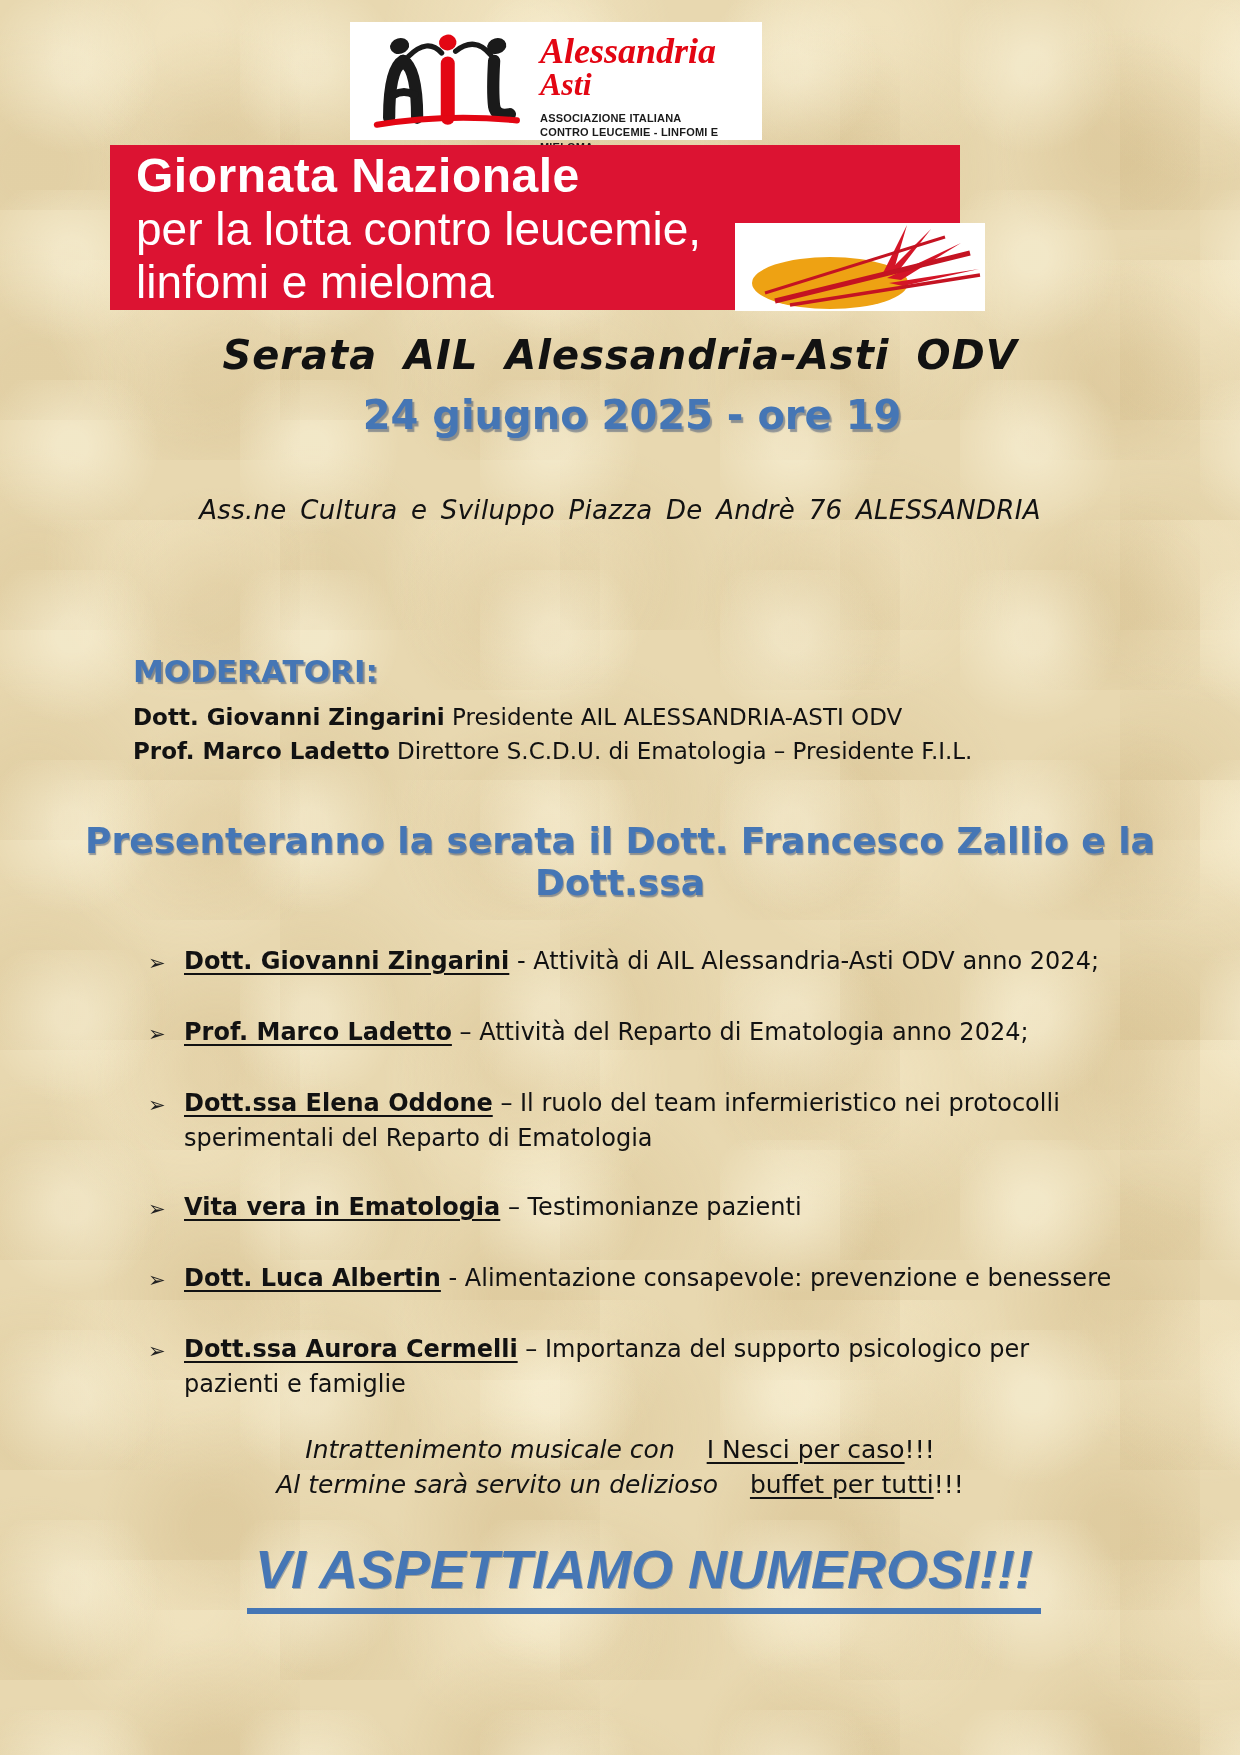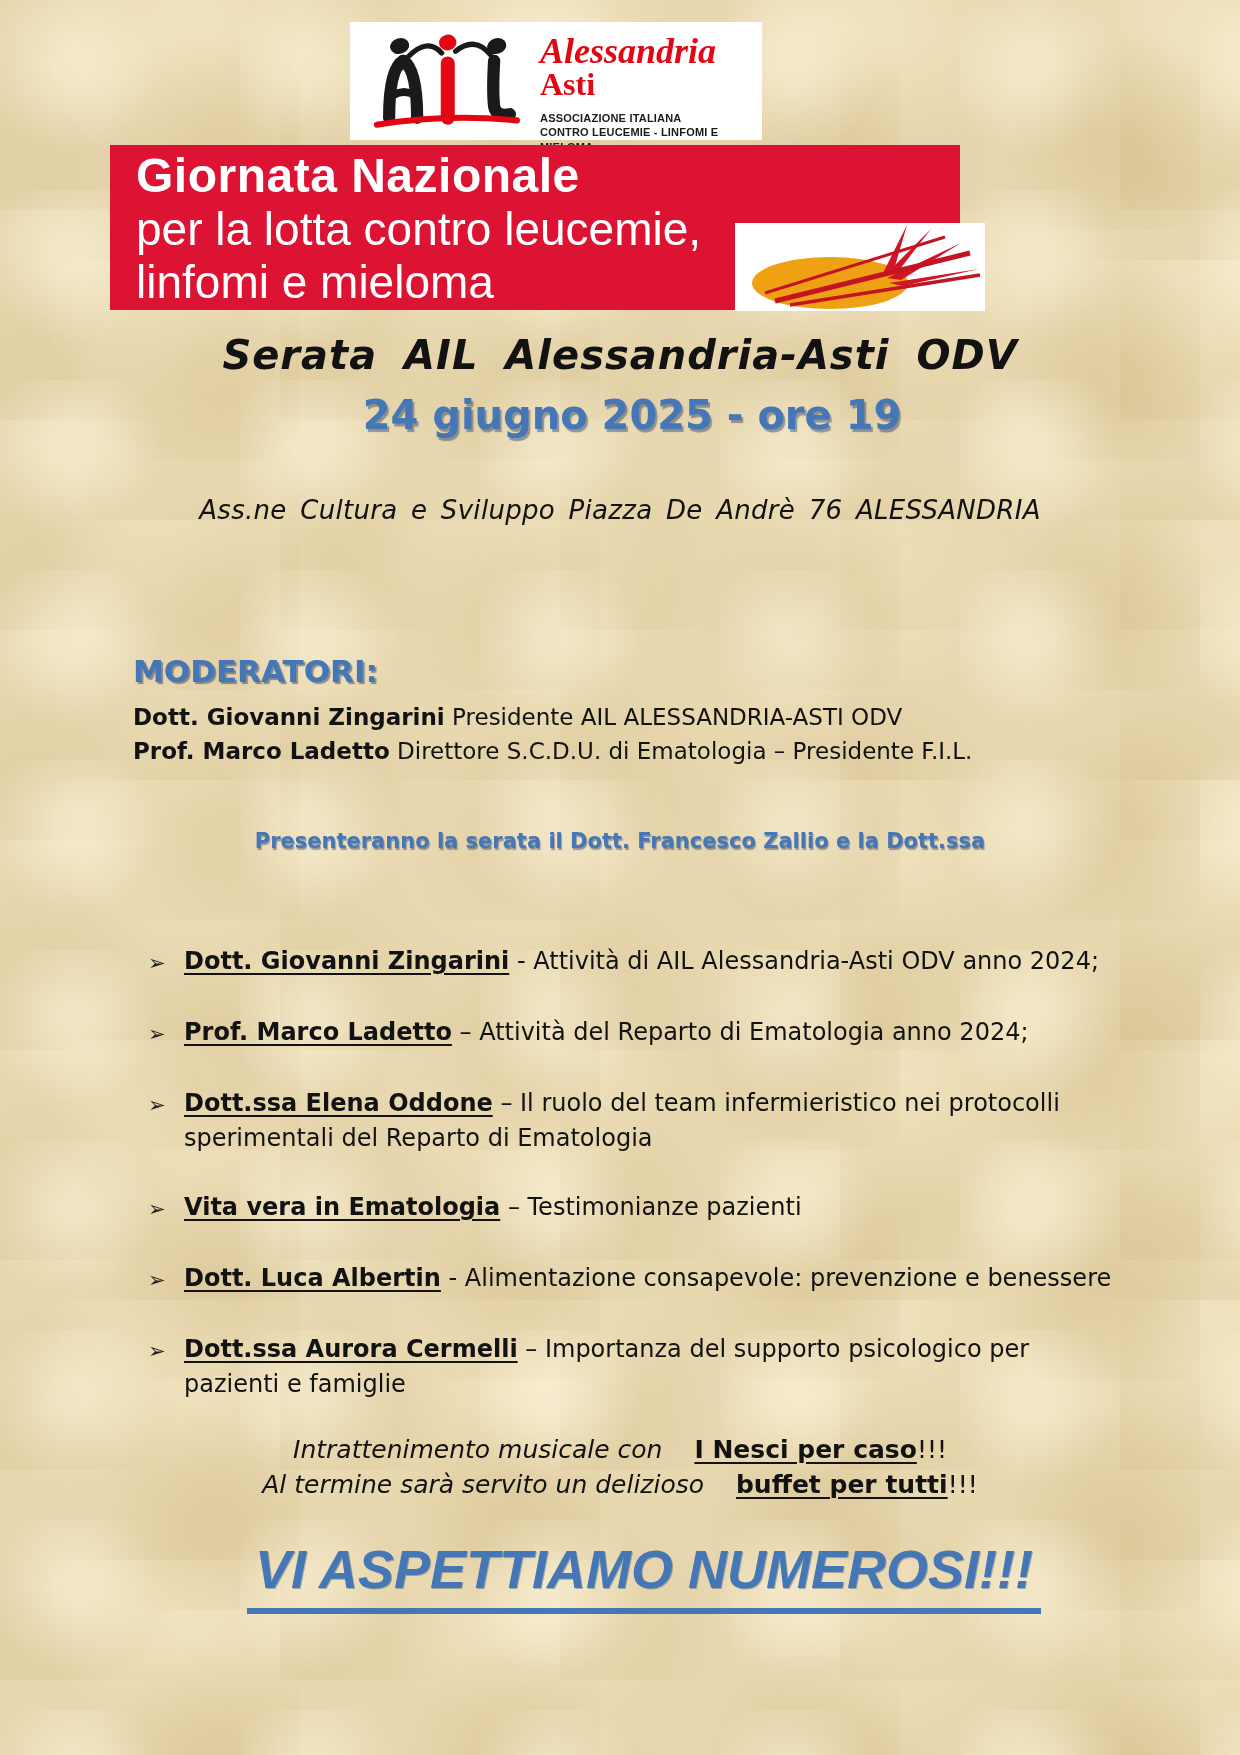--- a/index.html
+++ b/index.html
@@ -25,21 +25,21 @@
   .abs{position:absolute;}
   .centered{left:0;width:100%;text-align:center;}
 
   
   .logo-box{left:350px;top:22px;width:412px;height:118px;background:#fff;
     display:flex;align-items:flex-start;padding:10px 14px 8px 20px;}
   .ail-mark{width:152px;height:98px;flex:0 0 auto;}
   .logo-text{margin-left:18px;padding-top:2px;}
   .logo-name1{font-family:"Liberation Serif",serif;font-style:italic;font-weight:bold;
     font-size:36px;line-height:.95;color:var(--logo-red);}
-  .logo-name2{font-family:"Liberation Serif",serif;font-weight:bold;
+  .logo-name2{font-family:"Liberation Serif",serif;font-style:italic;font-weight:bold;
     font-size:32px;line-height:1;color:var(--logo-red);}
   .logo-sub{margin-top:11px;font-family:"Liberation Sans",sans-serif;font-weight:bold;
     font-size:11px;line-height:1.3;color:#1a1a1a;letter-spacing:.2px;}
 
   
   .banner{left:110px;top:145px;width:850px;height:165px;background:var(--banner-red);
     color:#fff;padding:4px 0 16px 26px;font-family:"Liberation Sans",sans-serif;}
   .banner-l1{font-size:48px;font-weight:bold;line-height:54px;letter-spacing:.5px;}
   .banner-l2,.banner-l3{font-size:46px;font-weight:normal;line-height:53px;}
   .banner-art{left:735px;top:223px;width:250px;height:88px;background:#fff;z-index:2;}
@@ -51,34 +51,34 @@
   .event-date{top:392px;font-weight:bold;font-size:40px;color:var(--accent-blue);
     text-shadow:2px 3px 1px rgba(31,56,100,.45);margin-left:12px;}
   .venue{top:495px;font-style:italic;font-weight:normal;font-size:26px;color:var(--ink);
     letter-spacing:.3px;word-spacing:5px;}
   .programma{top:570px;font-weight:bold;font-size:36px;color:var(--accent-blue);
     letter-spacing:1px;word-spacing:8px;text-shadow:2px 2px 1px rgba(31,56,100,.5);}
   .moderatori-label{left:133px;top:653px;font-weight:bold;font-size:31px;color:var(--accent-blue);
     text-shadow:2px 2px 1px rgba(31,56,100,.5);}
   .mod-lines{left:133px;top:700px;font-size:23px;color:var(--ink);line-height:34px;}
   .mod-name{font-weight:bold;}
-  .presenters{top:820px;font-weight:bold;font-size:21px;color:var(--accent-blue);
+  .presenters{top:820px;font-weight:bold;font-size:36px;color:var(--accent-blue);
     line-height:42px;text-shadow:1px 2px 1px rgba(31,56,100,.45);}
 
   
   .bullets{left:148px;top:944px;width:980px;color:var(--ink);}
   .bullet-item{display:flex;font-size:24px;line-height:35px;margin-bottom:34px;}
   .bullet-glyph{flex:0 0 36px;font-size:21px;padding-top:2px;color:#222;}
   .bullet-text{flex:1;}
   .item-name{font-weight:bold;text-decoration:underline;text-decoration-thickness:2px;text-underline-offset:4px;}
 
   
   .music{top:1432px;font-size:25px;line-height:35px;color:var(--ink);}
   .it{font-style:italic;}
-  .hl{font-weight:bold;text-decoration:underline;text-decoration-thickness:2px;text-underline-offset:4px;margin-left:24px;}
+  .hl{font-weight:normal;text-decoration:underline;text-decoration-thickness:2px;text-underline-offset:4px;margin-left:24px;}
   .closing{top:1538px;margin-left:24px;}
   .closing-inner{display:inline-block;font-family:"Liberation Sans",sans-serif;
     font-weight:bold;font-style:italic;font-size:54px;color:var(--accent-blue);
     border-bottom:6px solid var(--accent-blue);padding:0 8px 8px;letter-spacing:0;
     text-shadow:1px 1px 0 rgba(31,56,100,.35);}
 </style>
 </head>
 <body>
 
 <div class="page">

